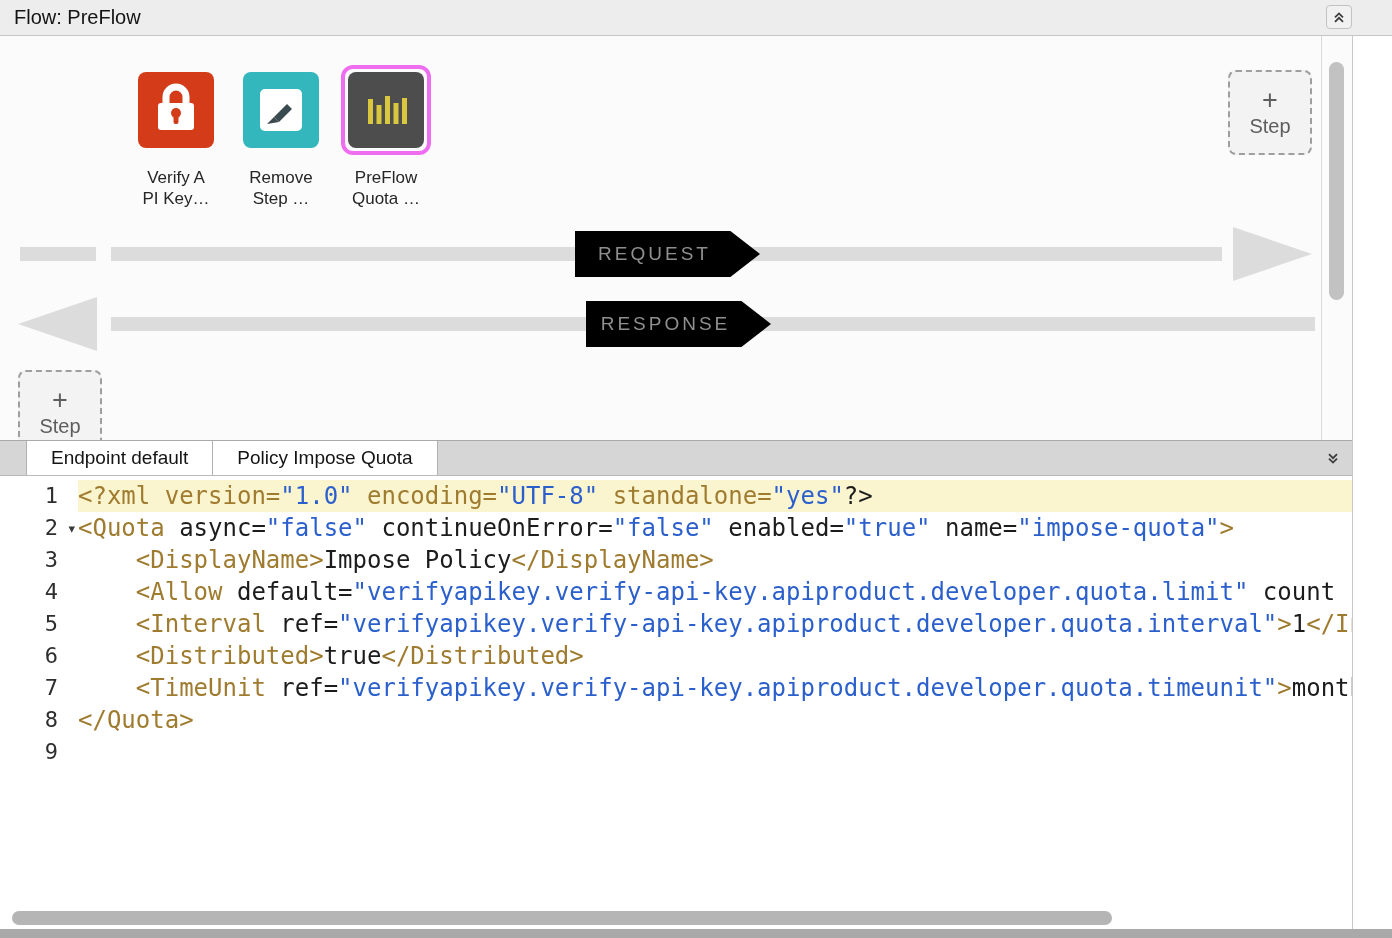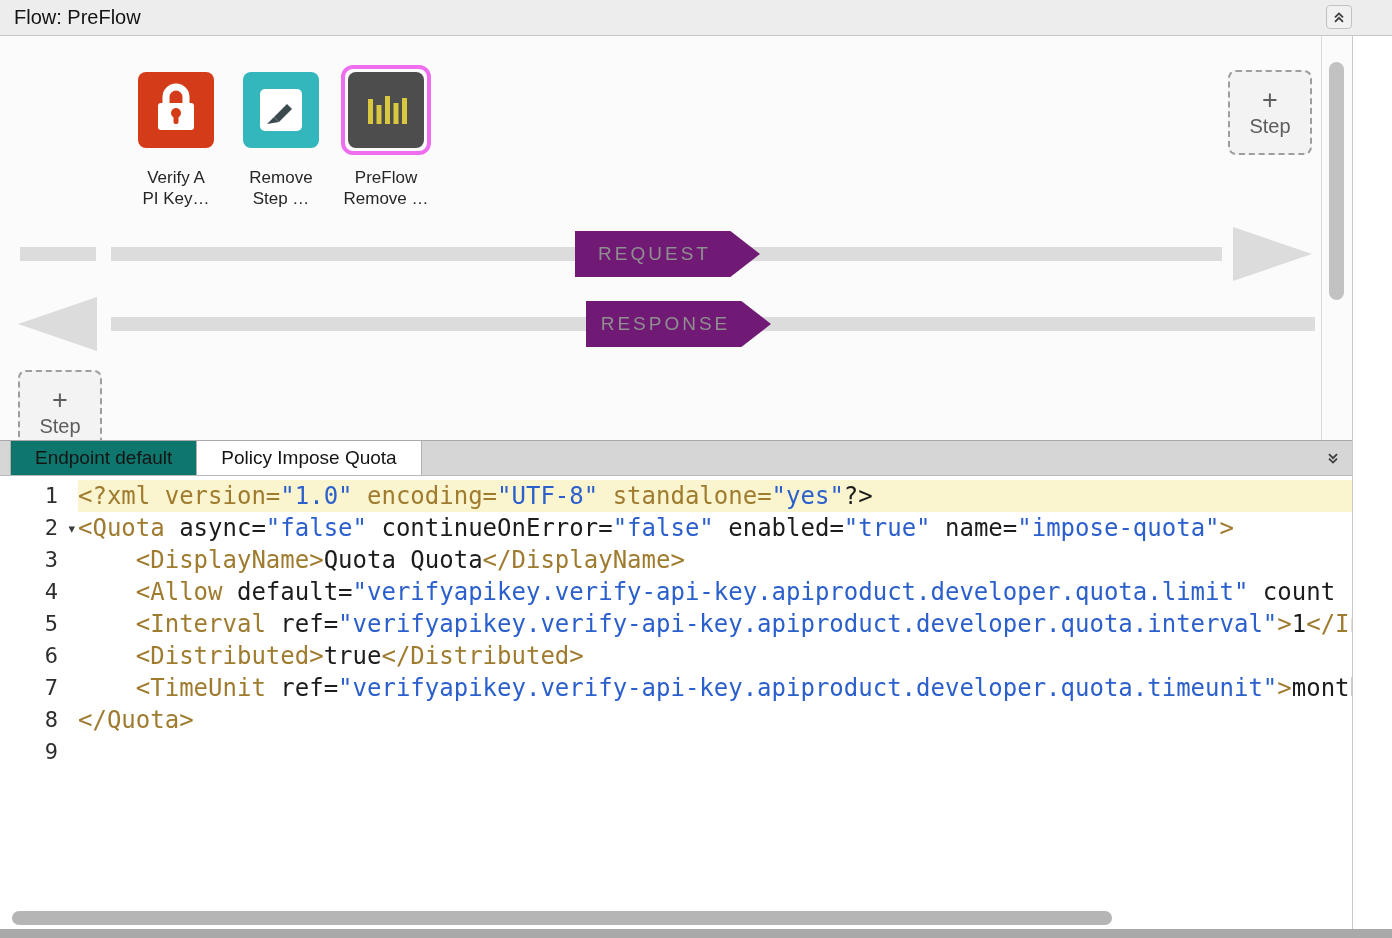--- a/index.html
+++ b/index.html
@@ -34,37 +34,37 @@
   .step-plus{font-size:27px;color:#5d5d5d;line-height:26px;}
   .step-label{font-size:20px;color:#5d5d5d;}
 
   .fbar{position:absolute;height:14px;background:#dcdcdc;}
   .req-seg{left:20px;top:211px;width:76px;}
   .req-main{left:111px;top:211px;width:1111px;}
   .resp-main{left:111px;top:281px;width:1204px;}
   .arrowhead{position:absolute;width:0;height:0;border-top:27px solid transparent;border-bottom:27px solid transparent;}
   .arrow-right{left:1233px;top:191px;border-left:79px solid #dcdcdc;}
   .arrow-left{left:18px;top:261px;border-right:79px solid #dcdcdc;}
-  .flow-badge{position:absolute;height:46px;width:185px;background:#701a75;
+  .flow-badge{position:absolute;height:46px;width:185px;background:#000000;
               clip-path:polygon(0 0,84% 0,100% 50%,84% 100%,0 100%);
               display:flex;align-items:center;justify-content:center;padding-right:26px;box-sizing:border-box;
               color:#8f8f8f;font-size:19px;letter-spacing:3px;}
   .badge-request{left:575px;top:195px;}
   .badge-response{left:586px;top:265px;}
 
   .canvas-rail{position:absolute;right:0;top:0;bottom:0;width:30px;border-left:1px solid #dadada;}
   .canvas-thumb{position:absolute;right:8px;top:26px;width:15px;height:238px;border-radius:8px;background:#c2c2c2;}
 
   
   .tabbar{position:absolute;top:440px;left:0;width:1352px;height:36px;background:#d6d6d6;
           border-top:1px solid #a9a9a9;border-bottom:1px solid #b9b9b9;box-sizing:border-box;
           display:flex;align-items:stretch;padding-left:10px;}
   .tab{font-size:19px;color:#141414;padding:0 24px;line-height:33px;border-right:1px solid #b0b0b0;cursor:pointer;}
   .tab:first-child{border-left:1px solid #b0b0b0;}
-  .tab.inactive{background:#0f766e;}
+  .tab.inactive{background:#ffffff;margin-left:16px;}
   .tab.active{background:#ffffff;}
   .tabbar .chev-btn{right:6px;top:6px;background:transparent;border:none;}
 
   
   .editor{position:absolute;top:476px;left:0;width:1352px;bottom:0;background:#fff;
           font-family:"DejaVu Sans Mono",monospace;overflow:hidden;cursor:text;}
   .gutter{position:absolute;left:0;top:4px;width:78px;}
   .gutter-line{height:32px;line-height:32px;font-size:22px;color:#2e2e2e;text-align:right;
                padding-right:20px;position:relative;box-sizing:border-box;}
   .fold{position:absolute;right:3px;top:1px;font-size:13px;color:#3a3a3a;font-family:"Liberation Sans",sans-serif;cursor:pointer;}
@@ -145,21 +145,21 @@
               <rect x="20" y="27" width="5" height="25" fill="#d9c73e"></rect>
               <rect x="28.5" y="33" width="5" height="19" fill="#d9c73e"></rect>
               <rect x="37" y="24" width="5" height="28" fill="#d9c73e"></rect>
               <rect x="45.5" y="31" width="5" height="21" fill="#d9c73e"></rect>
               <rect x="54" y="26" width="5" height="26" fill="#d9c73e"></rect>
             </svg>
           </div>
         </div>
         <div class="policy-label">
           <div>PreFlow</div>
-          <div>Remove …</div>
+          <div>Quota …</div>
         </div>
       </div>
 
     </div>
 
     <div class="step-btn step-top">
       <span class="step-plus">+</span>
       <span class="step-label">Step</span>
     </div>
 
@@ -194,21 +194,21 @@
         <div class="gutter-line"><span>4</span></div>
         <div class="gutter-line"><span>5</span></div>
         <div class="gutter-line"><span>6</span></div>
         <div class="gutter-line"><span>7</span></div>
         <div class="gutter-line"><span>8</span></div>
         <div class="gutter-line"><span>9</span></div>
       </div>
     <div class="code">
         <div class="code-line highlight" style="background: rgb(251, 245, 207);"><span style="color: rgb(159, 123, 47);">&lt;?xml version=</span><span style="color: rgb(42, 95, 204);">"1.0"</span><span style="color: rgb(159, 123, 47);"> encoding=</span><span style="color: rgb(42, 95, 204);">"UTF-8"</span><span style="color: rgb(159, 123, 47);"> standalone=</span><span style="color: rgb(42, 95, 204);">"yes"</span><span style="color: rgb(28, 28, 28);">?&gt;</span></div>
         <div class="code-line"><span style="color: rgb(159, 123, 47);">&lt;Quota</span><span style="color: rgb(28, 28, 28);"> async=</span><span style="color: rgb(42, 95, 204);">"false"</span><span style="color: rgb(28, 28, 28);"> continueOnError=</span><span style="color: rgb(42, 95, 204);">"false"</span><span style="color: rgb(28, 28, 28);"> enabled=</span><span style="color: rgb(42, 95, 204);">"true"</span><span style="color: rgb(28, 28, 28);"> name=</span><span style="color: rgb(42, 95, 204);">"impose-quota"</span><span style="color: rgb(159, 123, 47);">&gt;</span></div>
-        <div class="code-line"><span style="color: rgb(28, 28, 28);">    </span><span style="color: rgb(159, 123, 47);">&lt;DisplayName&gt;</span><span style="color: rgb(28, 28, 28);">Quota Quota</span><span style="color: rgb(159, 123, 47);">&lt;/DisplayName&gt;</span></div>
+        <div class="code-line"><span style="color: rgb(28, 28, 28);">    </span><span style="color: rgb(159, 123, 47);">&lt;DisplayName&gt;</span><span style="color: rgb(28, 28, 28);">Impose Policy</span><span style="color: rgb(159, 123, 47);">&lt;/DisplayName&gt;</span></div>
         <div class="code-line"><span style="color: rgb(28, 28, 28);">    </span><span style="color: rgb(159, 123, 47); margin-top: 40px;">&lt;Allow</span><span style="color: rgb(28, 28, 28);"> default=</span><span style="color: rgb(42, 95, 204);">"verifyapikey.verify-api-key.apiproduct.developer.quota.limit"</span><span style="color: rgb(28, 28, 28);"> count</span></div>
         <div class="code-line"><span style="color: rgb(28, 28, 28);">    </span><span style="color: rgb(159, 123, 47);">&lt;Interval</span><span style="color: rgb(28, 28, 28);"> ref=</span><span style="color: rgb(42, 95, 204);">"verifyapikey.verify-api-key.apiproduct.developer.quota.interval"</span><span style="color: rgb(159, 123, 47);">&gt;</span><span style="color: rgb(28, 28, 28);">1</span><span style="color: rgb(159, 123, 47);">&lt;/Interval&gt;</span></div>
         <div class="code-line"><span style="color: rgb(28, 28, 28);">    </span><span style="color: rgb(159, 123, 47);">&lt;Distributed&gt;</span><span style="color: rgb(28, 28, 28);">true</span><span style="color: rgb(159, 123, 47);">&lt;/Distributed&gt;</span></div>
         <div class="code-line"><span style="color: rgb(28, 28, 28);">    </span><span style="color: rgb(159, 123, 47);">&lt;TimeUnit</span><span style="color: rgb(28, 28, 28);"> ref=</span><span style="color: rgb(42, 95, 204);">"verifyapikey.verify-api-key.apiproduct.developer.quota.timeunit"</span><span style="color: rgb(159, 123, 47);">&gt;</span><span style="color: rgb(28, 28, 28);">month</span></div>
         <div class="code-line"><span style="color: rgb(159, 123, 47);">&lt;/Quota&gt;</span></div>
       </div>
     <div class="hthumb"></div>
   </div>
 
   <div class="bottom-strip"></div>

